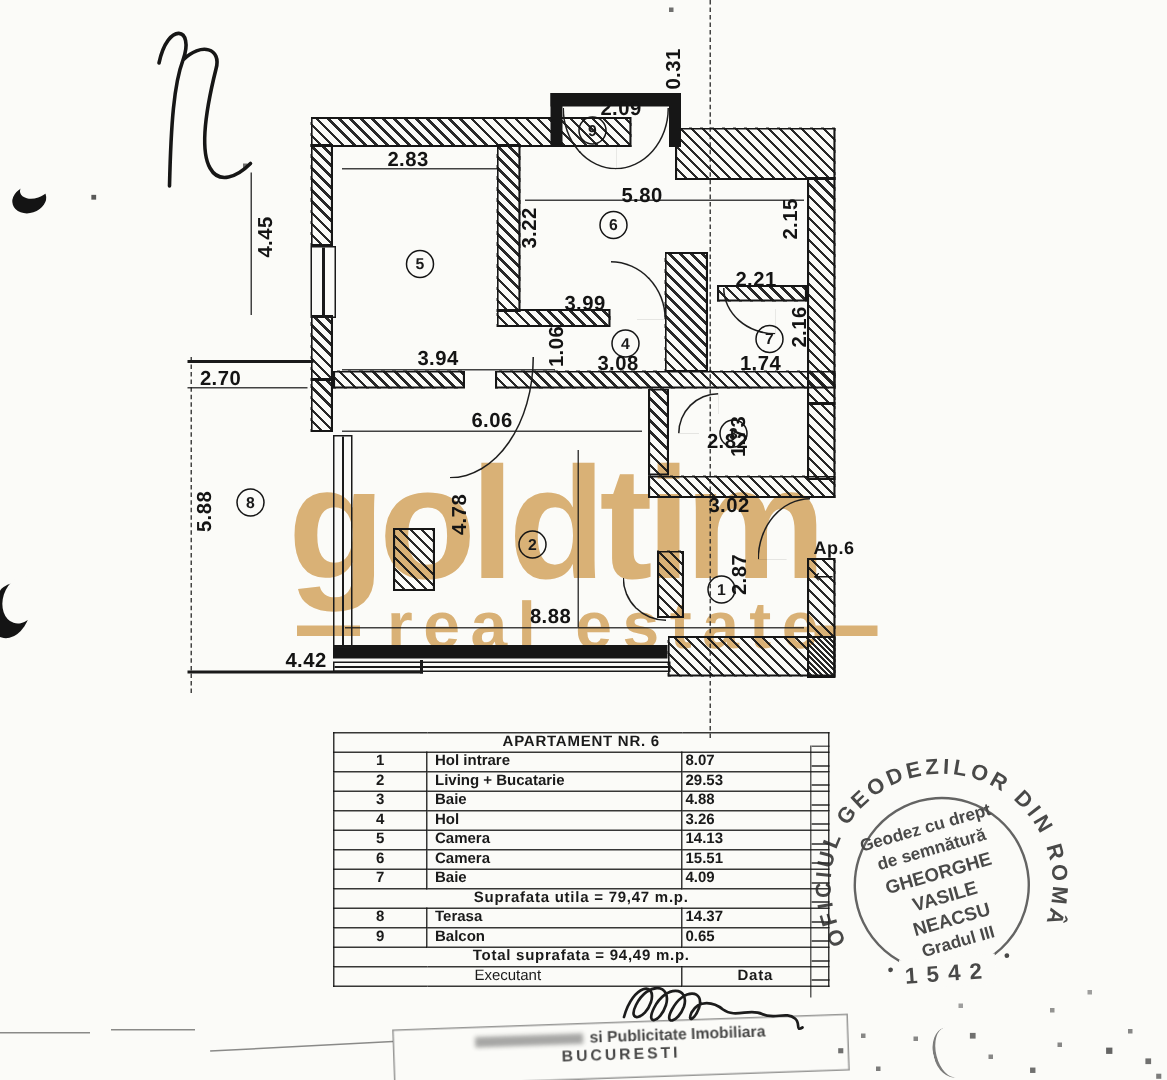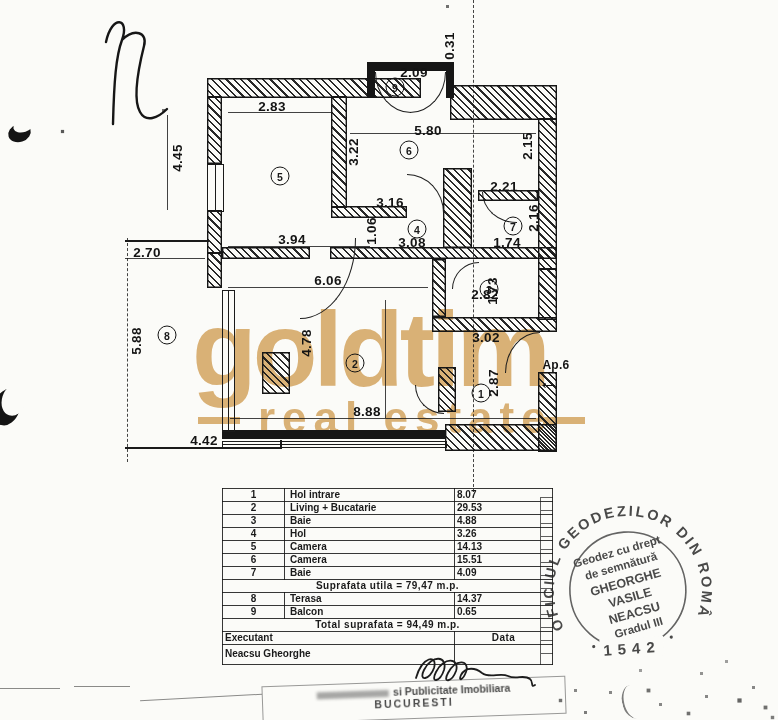--- a/index.html
+++ b/index.html
@@ -38,21 +38,21 @@
   
   #areatable{position:absolute;left:222px;top:488px;width:330px;border-collapse:collapse;
        table-layout:fixed;z-index:5;background:transparent}
   #areatable th,#areatable td{border:1px solid rgba(20,20,20,.85);padding:0 2px;font-size:10px;
        line-height:1.05;height:12px;overflow:hidden;white-space:nowrap}
   #areatable th{font-size:9.5px;font-weight:700;text-align:center;height:30px;white-space:normal}
   .cnum{text-align:center;font-weight:700}
   .cname{text-align:left;padding-left:5px !important;font-weight:600}
   .carea{text-align:left;font-weight:700}
   .csect{text-align:center;font-weight:700;letter-spacing:.5px}
-  .cexe{text-align:left;font-weight:700}
+  .cexe{text-align:center;font-weight:400}
   
   #stamp{position:absolute;left:528px;top:492px;width:200px;height:200px;z-index:5;transform:rotate(-4deg);opacity:.85}
   #tickstrip{position:absolute;left:540px;top:497px;width:12px;height:168px;z-index:4;opacity:.75;
        border-left:1.3px solid #2a2a2a;
        background:repeating-linear-gradient(180deg,#2a2a2a 0 1.2px,transparent 1.2px 13px)}
   
   #footerbox{position:absolute;left:262px;top:681px;width:302px;height:36px;
        border:1px solid rgba(25,25,25,.55);transform:rotate(-2deg);z-index:4;
        text-align:center;filter:blur(.4px);opacity:.8}
   #footerbox .fl1{font-size:10.5px;font-weight:700;margin-top:3px}
@@ -141,21 +141,21 @@
   <div class="arc bl" style="left:415px;top:385px;width:28px;height:28px"></div>
 
   <div class="dimv" style="left:449px;top:46px">0.31</div>
   <div class="dim" style="left:414px;top:72px">2.09</div>
   <div class="dim" style="left:272px;top:106px">2.83</div>
   <div class="dim" style="left:428px;top:130px">5.80</div>
   <div class="dimv" style="left:353px;top:152px">3.22</div>
   <div class="dimv" style="left:527px;top:146px">2.15</div>
   <div class="dimv" style="left:177px;top:158px">4.45</div>
   <div class="dim" style="left:504px;top:186px">2.21</div>
-  <div class="dim" style="left:390px;top:202px">3.16</div>
+  <div class="dim" style="left:390px;top:202px">3.99</div>
   <div class="dimv" style="left:371px;top:231px">1.06</div>
   <div class="dimv" style="left:533px;top:218px">2.16</div>
   <div class="dim" style="left:292px;top:239px">3.94</div>
   <div class="dim" style="left:412px;top:242px">3.08</div>
   <div class="dim" style="left:507px;top:242px">1.74</div>
   <div class="dim" style="left:147px;top:252px">2.70</div>
   <div class="dim" style="left:328px;top:280px">6.06</div>
   <div class="dimv" style="left:492px;top:291px">1.73</div>
   <div class="dim" style="left:485px;top:294px">2.82</div>
   <div class="dim" style="left:486px;top:337px">3.02</div>
@@ -179,20 +179,23 @@
   <div class="dim" style="left:549px;top:382px;font-size:21px">←</div>
 
   <table id="areatable">
     <colgroup>
         <col style="width:62px">
         <col style="width:170px">
         <col style="width:98px">
       </colgroup>
     <tbody>
     <tr>
+          <td colspan="3" class="csect">APARTAMENT NR. 6</td>
+        </tr>
+    <tr>
           <td class="cnum">1</td>
           <td class="cname">Hol intrare</td>
           <td class="carea">8.07</td>
         </tr>
     <tr>
           <td class="cnum">2</td>
           <td class="cname">Living + Bucatarie</td>
           <td class="carea">29.53</td>
         </tr>
     <tr>
@@ -232,24 +235,20 @@
           <td class="cnum">9</td>
           <td class="cname">Balcon</td>
           <td class="carea">0.65</td>
         </tr>
     <tr>
           <td colspan="3" class="csect">Total suprafata = 94,49 m.p.</td>
         </tr>
     <tr>
           <td colspan="2" class="cexe">Executant</td>
           <td class="csect">Data</td>
-        </tr>
-    <tr style="height:20px">
-          <td colspan="2" class="cexe">Neacsu Gheorghe</td>
-          <td></td>
         </tr>
   </tbody>
     </table>
 
   <svg class="abs" style="left:408px;top:644px;z-index:6" width="140" height="50" viewBox="0 0 140 50">
     <path d="M8,34 C14,12 30,10 26,24 C22,36 10,38 16,26 C24,10 40,12 36,26 C32,38 22,40 28,28 C36,12 52,14 48,27 C44,38 34,40 40,29 C48,14 62,16 58,28 C55,36 50,38 53,31 C58,22 68,24 74,29 C82,35 92,28 100,32 C108,36 116,30 122,35 C126,38 122,44 127,41" fill="none" stroke="#1c1c1c" stroke-width="1.8" stroke-linecap="round"></path>
   </svg>
 
   <svg class="abs" style="left:78px;top:12px;z-index:4" width="100" height="140" viewBox="0 0 100 140">
     <path d="M28,30 C34,2 52,6 44,28 C38,44 36,70 35,112 M44,28 C56,16 70,20 66,34 C62,50 54,86 62,100 C68,111 80,106 89,97" fill="none" stroke="#161616" stroke-width="2.4" stroke-linecap="round"></path>

